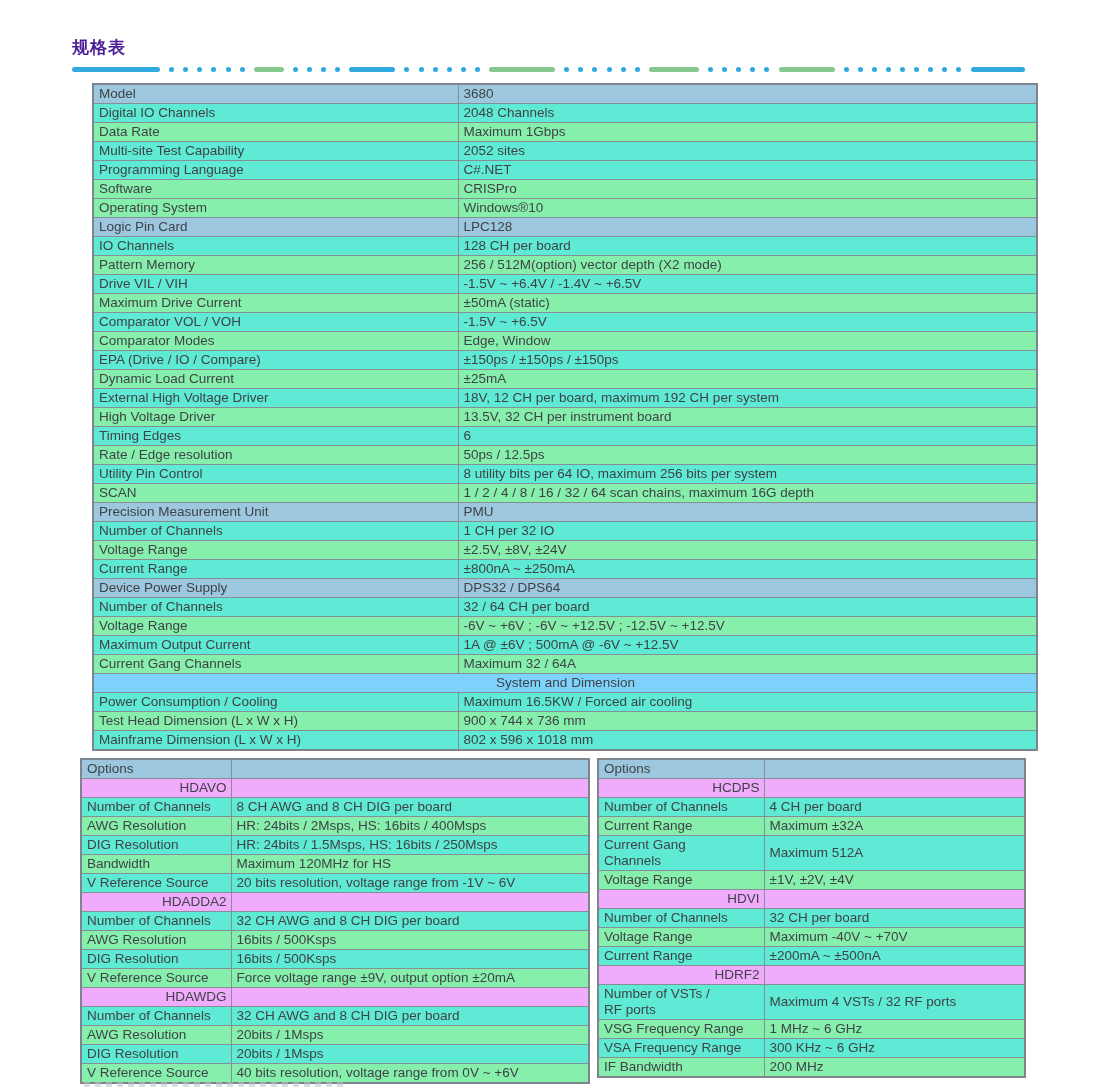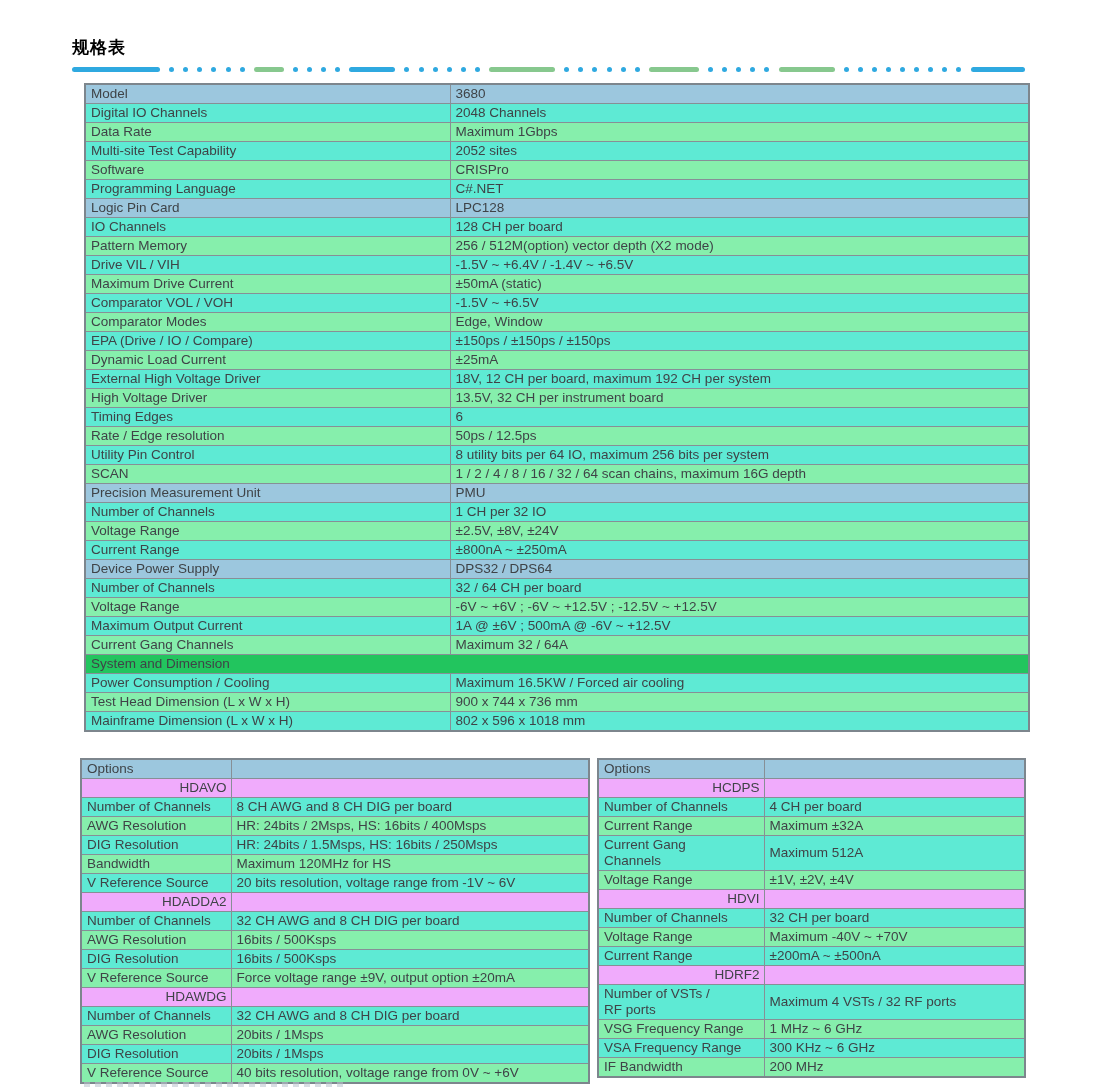--- a/index.html
+++ b/index.html
@@ -4,21 +4,21 @@
 <style>
   html,body{margin:0;padding:0;background:#ffffff;}
   body{
     width:1102px;height:1087px;overflow:hidden;
     font-family:"Liberation Sans","DejaVu Sans",sans-serif;
     color:#3f4347;
     position:relative;
   }
   .page-title{
     position:absolute;left:72px;top:36px;
-    font-size:17px;font-weight:bold;color:#000000;margin:0;
+    font-size:17px;font-weight:bold;color:#4c1d95;margin:0;
     letter-spacing:1px;
   }
   .deco-line{
     position:absolute;left:72px;top:66px;width:953px;height:6px;
     display:flex;align-items:center;justify-content:space-between;
   }
   .deco-line .seg{display:inline-block;height:5px;border-radius:3px;}
   .deco-line .dot{display:inline-block;width:5px;height:5px;border-radius:50%;}
   .c-b{background:#2fa9e0;}
   .c-g{background:#87c88e;}
@@ -28,28 +28,28 @@
     font-size:13.5px;line-height:16px;
     border:2px solid #7d868d;
   }
   table.spec td{
     border:1px solid #878f96;
     padding:1px 4px 1px 5px;
     vertical-align:middle;
     overflow:hidden;
   }
   tr.row-h td{background:#9cc7de;}
-  tr.row-hs td{background:#22c55e;}
+  tr.row-hs td{background:#7dd3fc;text-align:center;}
   tr.row-s td{background:#f0abfc;text-align:right;}
   tr.alt-a td{background:#5eead4;}
   tr.alt-b td{background:#86efac;}
   tr.r19{height:19px;}
   td.lbl{white-space:pre-line;}
 
-  #main-table{position:absolute;left:84px;top:83px;width:944px;}
+  #main-table{position:absolute;left:92px;top:83px;width:944px;}
   #options-left{position:absolute;left:80px;top:758px;width:508px;}
   #options-right{position:absolute;left:597px;top:758px;width:427px;}
 
   
   .footer-clip{
     position:absolute;left:84px;top:1082px;width:260px;height:5px;
     background:repeating-linear-gradient(90deg,#b9c3cc 0 6px,transparent 6px 11px);
     opacity:.55;
   }
 </style>
@@ -119,27 +119,31 @@
         <td class="val">2048 Channels</td>
       </tr>
       <tr class="r19 alt-b">
         <td class="lbl">Data Rate</td>
         <td class="val">Maximum 1Gbps</td>
       </tr>
       <tr class="r19 alt-a">
         <td class="lbl">Multi-site Test Capability</td>
         <td class="val">2052 sites</td>
       </tr>
+      <tr class="r19 alt-a">
+        <td class="lbl">Programming Language</td>
+        <td class="val">C#.NET</td>
+      </tr>
       <tr class="r19 alt-b">
         <td class="lbl">Software</td>
         <td class="val">CRISPro</td>
       </tr>
-      <tr class="r19 alt-a">
-        <td class="lbl">Programming Language</td>
-        <td class="val">C#.NET</td>
+      <tr class="r19 alt-b">
+        <td class="lbl">Operating System</td>
+        <td class="val">Windows®10</td>
       </tr>
       <tr class="r19 row-h">
         <td class="lbl">Logic Pin Card</td>
         <td class="val">LPC128</td>
       </tr>
       <tr class="r19 alt-a">
         <td class="lbl">IO Channels</td>
         <td class="val">128 CH per board</td>
       </tr>
       <tr class="r19 alt-b">

